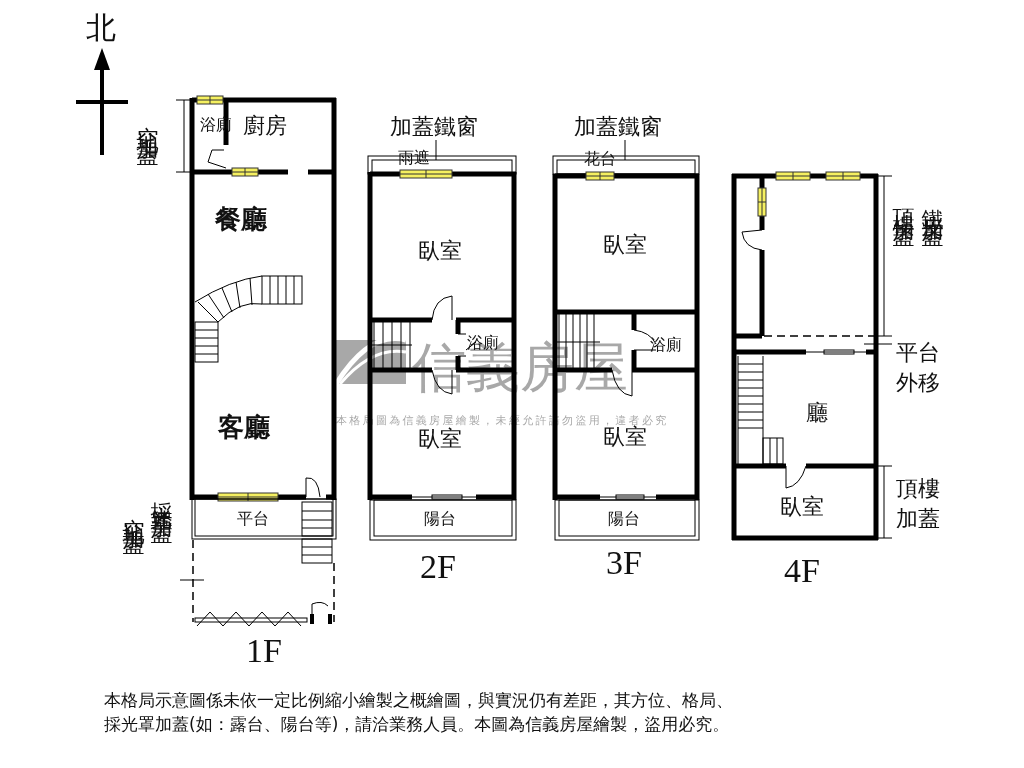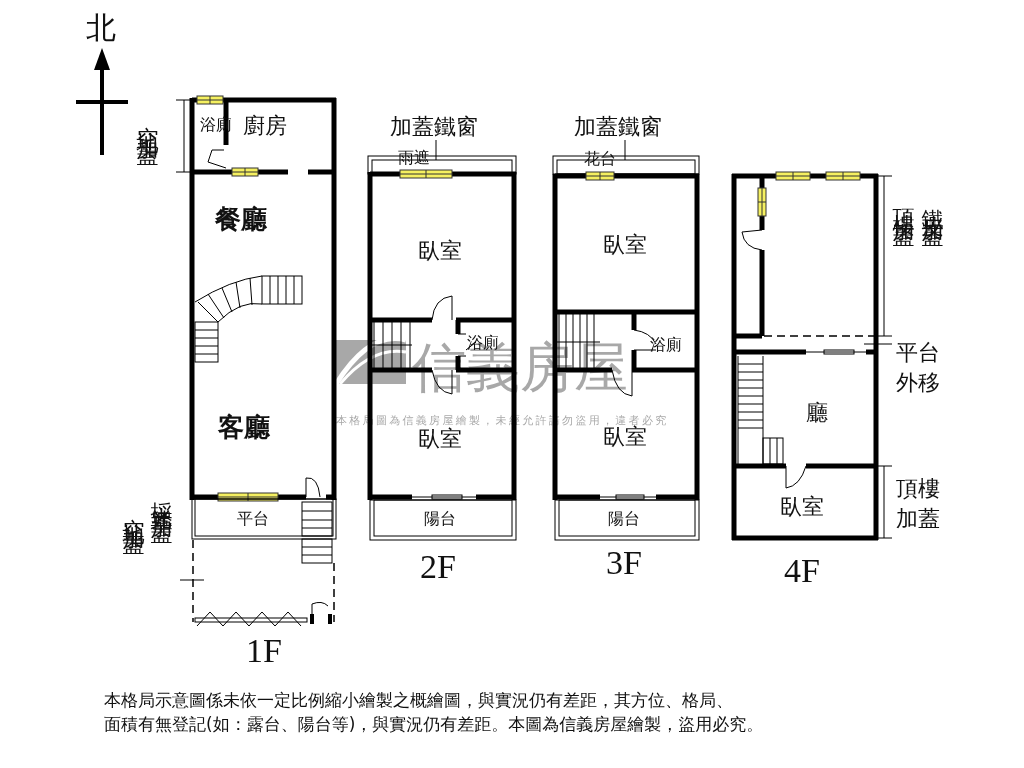--- a/index.html
+++ b/index.html
@@ -291,14 +291,14 @@
 
   <text class="t note" x="904" y="192" writing-mode="tb" glyph-orientation-vertical="0" letter-spacing="5">頂樓加蓋</text>
   <text class="t note" x="933" y="192" writing-mode="tb" glyph-orientation-vertical="0" letter-spacing="5">鐵皮加蓋</text>
 </svg>
 
 <div style="position:absolute;left:896px;top:338px;width:52px;font-family:'DejaVu Sans','Liberation Sans',sans-serif;font-size:22px;line-height:30px;word-break:break-all;color:#111;">平台外移</div>
 <div style="position:absolute;left:896px;top:474px;width:52px;font-family:'DejaVu Sans','Liberation Sans',sans-serif;font-size:22px;line-height:30px;word-break:break-all;color:#111;">頂樓加蓋</div>
 
 <div class="disclaimer">
   <div>本格局示意圖係未依一定比例縮小繪製之概繪圖，與實況仍有差距，其方位、格局、</div>
-  <div>面積有無登記(如：露台、陽台等)，與實況仍有差距。本圖為信義房屋繪製，盜用必究。</div>
+  <div>採光罩加蓋(如：露台、陽台等)，請洽業務人員。本圖為信義房屋繪製，盜用必究。</div>
 </div>
 
 </body></html>

